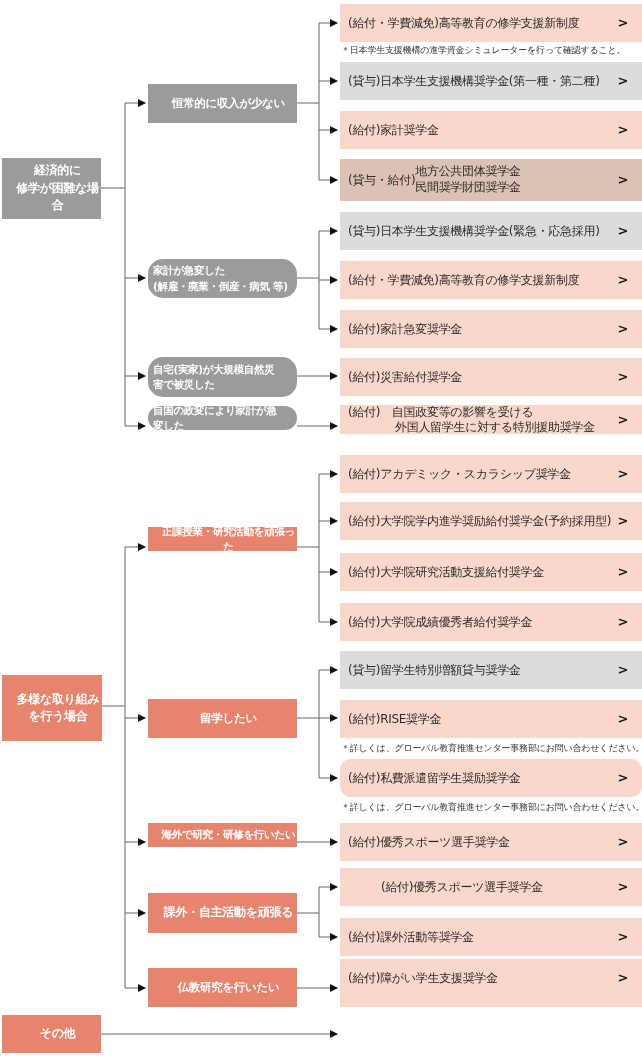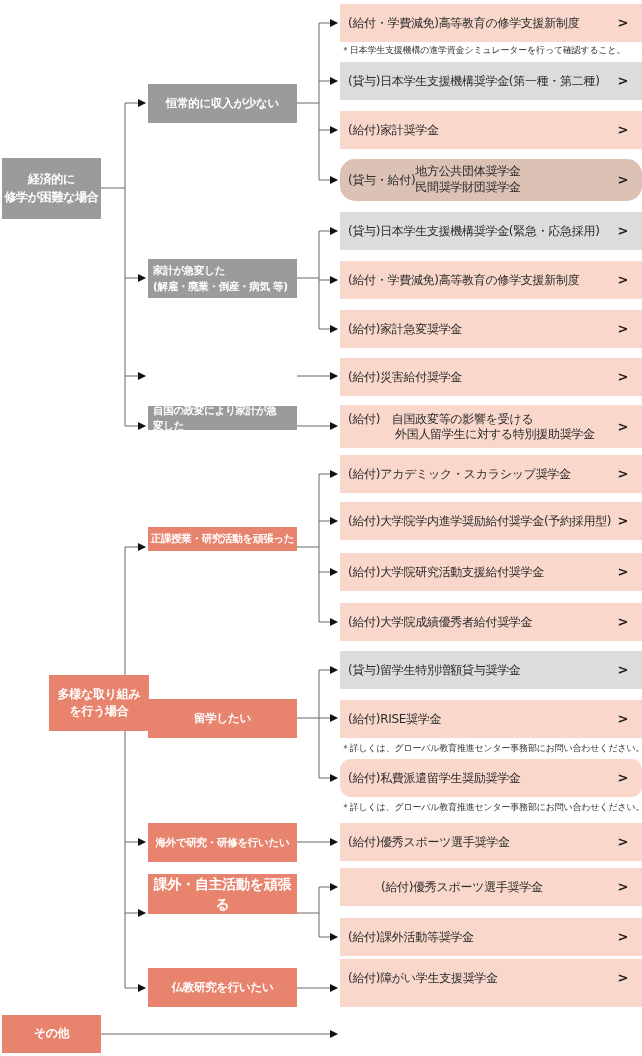--- a/index.html
+++ b/index.html
@@ -8,22 +8,22 @@
     font-family:"DejaVu Sans",sans-serif;overflow:hidden;
   }
   svg.wires{position:absolute;left:0;top:0;width:642px;height:1056px;}
 
   
   .node{
     position:absolute;color:#ffffff;font-weight:bold;
     display:flex;flex-direction:column;justify-content:center;
     box-sizing:border-box;line-height:1.45;letter-spacing:-0.3px;
   }
-  .node.center{align-items:center;text-align:center;}
-  .node.leftalign{align-items:flex-start;text-align:right;padding-left:5px;padding-right:2px;}
+  .node.center{align-items:center;text-align:center;padding-left:12px;}
+  .node.leftalign{align-items:flex-start;text-align:right;padding-left:5px;padding-right:2px;border-radius:15px;}
   .graybg{background:#9b9b9b;}
   .redbg{background:#e8836e;}
 
   
   .rrow{
     position:absolute;left:340px;width:302px;height:38px;
     display:flex;align-items:center;box-sizing:border-box;
     padding-left:8px;padding-right:30px;color:#2b2b2b;font-size:12px;
     letter-spacing:-0.3px;line-height:1.25;
   }
@@ -109,69 +109,73 @@
       <line x1="297" y1="988" x2="337" y2="988" marker-end="url(#arw)"></line>
 
       <line x1="101" y1="1034" x2="337" y2="1034" marker-end="url(#arw)"></line>
     </g>
   </svg>
 
   <div class="node graybg center" style="left:2px;top:158px;width:99px;height:61px;font-size:12px;">
     <span>経済的に</span>
     <span>修学が困難な場合</span>
   </div>
-  <div class="node redbg center" style="left:2px;top:675px;width:100px;height:56px;font-size:12px;margin-left:47px;">
+  <div class="node redbg center" style="left:2px;top:675px;width:100px;height:66px;font-size:12px;">
     <span>多様な取り組み</span>
     <span>を行う場合</span>
   </div>
   <div class="node redbg center" style="left:2px;top:1015px;width:99px;height:38px;font-size:12px;">
     <span>その他</span>
   </div>
 
   <div class="node graybg center" style="left:148px;top:84px;width:149px;height:39px;font-size:11.5px;">
     <span>恒常的に収入が少ない</span>
   </div>
   <div class="node graybg leftalign" style="left:148px;top:259px;width:149px;height:39px;font-size:10.5px;">
     <span>家計が急変した</span>
     <span>(解雇・廃業・倒産・病気 等)</span>
   </div>
+  <div class="node graybg leftalign" style="left:148px;top:357px;width:149px;height:40px;font-size:10.5px;">
+    <span>自宅(実家)が大規模自然災</span>
+    <span>害で被災した</span>
+  </div>
   <div class="node graybg leftalign" style="left:148px;top:406px;width:149px;height:24px;font-size:10.5px;">
     <span>自国の政変により家計が急</span>
     <span>変した</span>
   </div>
   <div class="node redbg center" style="left:148px;top:527px;width:149px;height:24px;font-size:10.5px;">
     <span>正課授業・研究活動を頑張った</span>
   </div>
   <div class="node redbg center" style="left:148px;top:699px;width:149px;height:39px;font-size:11.5px;">
     <span>留学したい</span>
   </div>
-  <div class="node redbg center" style="left:148px;top:823px;width:149px;height:39px;font-size:10.5px;">
+  <div class="node redbg center" style="left:148px;top:823px;width:149px;height:24px;font-size:10.5px;">
     <span>海外で研究・研修を行いたい</span>
   </div>
-  <div class="node redbg center" style="left:148px;top:874px;width:149px;height:40px;font-size:14px;">
+  <div class="node redbg center" style="left:148px;top:893px;width:149px;height:40px;font-size:12px;">
     <span>課外・自主活動を頑張る</span>
   </div>
   <div class="node redbg center" style="left:148px;top:968px;width:149px;height:39px;font-size:11.5px;">
     <span>仏教研究を行いたい</span>
   </div>
 
   <div class="rrow pink" style="top:4px;">
     <span class="rlabel">(給付・学費減免)高等教育の修学支援新制度</span>
     <span class="chev">&gt;</span>
   </div>
   <div class="note" style="top:44px;">＊日本学生支援機構の進学資金シミュレーターを行って確認すること。</div>
   <div class="rrow graylight" style="top:62px;">
     <span class="rlabel">(貸与)日本学生支援機構奨学金(第一種・第二種)</span>
     <span class="chev">&gt;</span>
   </div>
   <div class="rrow pink" style="top:111px;">
     <span class="rlabel">(給付)家計奨学金</span>
     <span class="chev">&gt;</span>
   </div>
-  <div class="rrow tan" style="top:159px;height:42px;border-radius:15px;">
+  <div class="rrow tan" style="top:159px;height:42px;">
     <span class="rlabel">(貸与・給付)</span>
     <span class="stack">
       <span>地方公共団体奨学金</span>
       <span>民間奨学財団奨学金</span>
     </span>
     <span class="chev">&gt;</span>
   </div>
   <div class="rrow graylight" style="top:212px;">
     <span class="rlabel">(貸与)日本学生支援機構奨学金(緊急・応急採用)</span>
     <span class="chev">&gt;</span>
@@ -181,21 +185,21 @@
     <span class="chev">&gt;</span>
   </div>
   <div class="rrow pink" style="top:310px;">
     <span class="rlabel">(給付)家計急変奨学金</span>
     <span class="chev">&gt;</span>
   </div>
   <div class="rrow pink" style="top:358px;">
     <span class="rlabel">(給付)災害給付奨学金</span>
     <span class="chev">&gt;</span>
   </div>
-  <div class="rrow pink two" style="top:405px;height:43px;">
+  <div class="rrow pink two" style="top:405px;height:29px;">
     <span class="l1">(給付)　自国政変等の影響を受ける</span>
     <span class="l2">外国人留学生に対する特別援助奨学金</span>
     <span class="chev">&gt;</span>
   </div>
   <div class="rrow pink" style="top:455px;">
     <span class="rlabel">(給付)アカデミック・スカラシップ奨学金</span>
     <span class="chev">&gt;</span>
   </div>
   <div class="rrow pink" style="top:502px;">
     <span class="rlabel">(給付)大学院学内進学奨励給付奨学金(予約採用型)</span>

